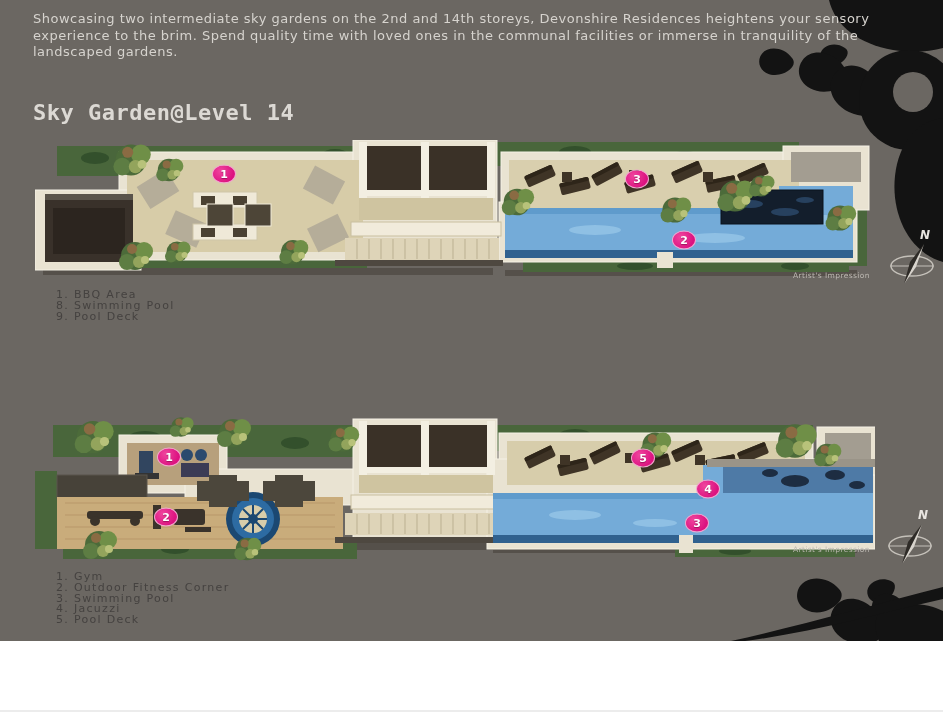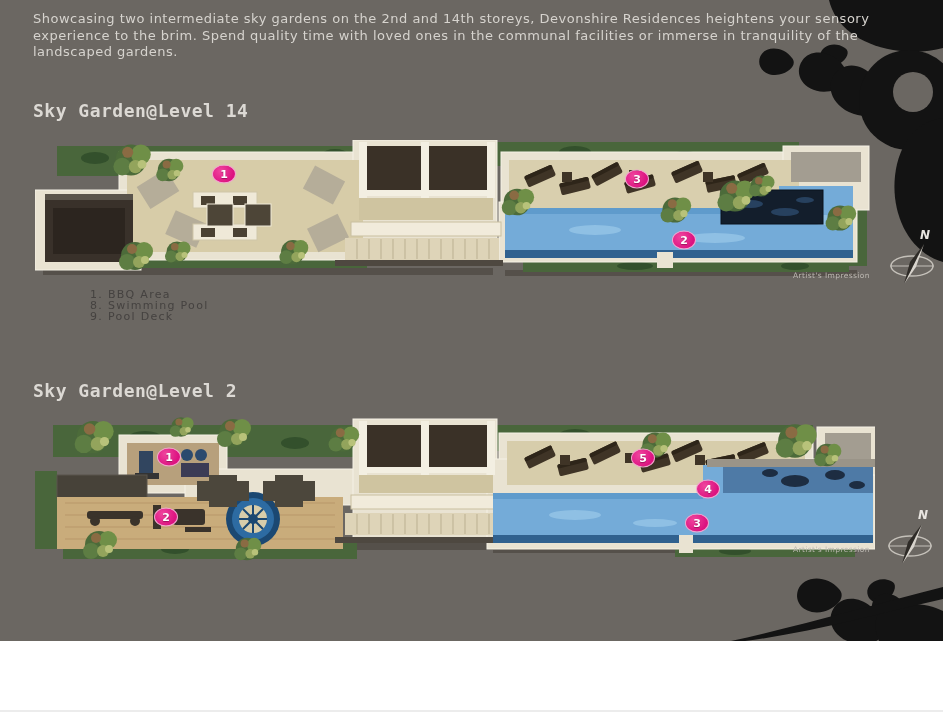--- a/index.html
+++ b/index.html
@@ -19,33 +19,33 @@
   .flower-bottom-right { top:553px; right:0; }
 
   .intro {
     position:absolute; left:33px; top:11px; width:880px;
     color:#d6d3ce; font-size:13px; line-height:16.5px;
     letter-spacing:0.5px; z-index:5;
   }
   .section-title {
     position:absolute; left:33px;
     font-family:"DejaVu Sans Mono", monospace;
-    font-weight:bold; font-size:18px; letter-spacing:0.5px;
+    font-weight:bold; font-size:22px; letter-spacing:0.5px;
     color:#dcd9d4; z-index:5;
   }
   .title-14 { top:100px; }
   .title-2  { top:380px; }
 
   .plan { position:absolute; left:35px; z-index:2; }
   .plan-14 { top:140px; }
   .plan-2  { top:415px; }
 
   .legend {
     position:absolute; left:56px; color:#454240;
-    font-size:11px; line-height:10.8px; letter-spacing:1.3px; z-index:5;margin-left:34px;
+    font-size:11px; line-height:10.8px; letter-spacing:1.3px; z-index:5;
   }
   .legend-14 { top:290px; }
   .legend-2  { top:572px; }
 
   .artists {
     position:absolute; width:110px; text-align:right;
     color:#bdb9b2; font-size:7.5px; font-weight:normal;
     letter-spacing:0.4px; z-index:6;
   }
   .artists-14 { left:760px; top:271px; }
@@ -273,21 +273,20 @@
         <polygon points="36,16 16,56 22,34" fill="#2e2b27"></polygon>
       </svg>
     </div>
 
     <div class="legend legend-14">
       <div>1. BBQ Area</div>
       <div>8. Swimming Pool</div>
       <div>9. Pool Deck</div>
     </div>
 
-    <h2 class="section-title title-2">Sky Garden@Level 2</h2>
 
     <svg class="plan plan-2" width="840" height="146" viewBox="0 0 840 146">
       <rect x="300" y="128" width="170" height="7" fill="#55504a"></rect>
       <rect x="458" y="132" width="364" height="6" fill="#55504a"></rect>
 
       <g fill="#49663b">
         <rect x="18" y="10" width="344" height="32"></rect>
         <rect x="0" y="56" width="22" height="78"></rect>
         <rect x="28" y="126" width="294" height="18"></rect>
         <rect x="458" y="10" width="320" height="26"></rect>
@@ -443,18 +442,25 @@
     <div class="compass compass-2">
       <span class="n-label">N</span>
       <svg width="48" height="58" viewBox="0 0 48 58">
         <ellipse cx="24" cy="38" rx="21" ry="10" fill="none" stroke="#c4c0b9" stroke-width="1.5"></ellipse>
         <line x1="2" y1="38" x2="46" y2="38" stroke="#c4c0b9" stroke-width="1"></line>
         <polygon points="36,16 16,56 28,39" fill="#d8d4cd"></polygon>
         <polygon points="36,16 16,56 22,34" fill="#2e2b27"></polygon>
       </svg>
     </div>
 
+    <div class="legend legend-2">
+      <div>1. Gym</div>
+      <div>2. Outdoor Fitness Corner</div>
+      <div>3. Swimming Pool</div>
+      <div>4. Jacuzzi</div>
+      <div>5. Pool Deck</div>
+    </div>
 
   </div>
 
   <div class="white-footer"></div>
   <div class="footer-edge"></div>
 </div>
 
 </body></html>

